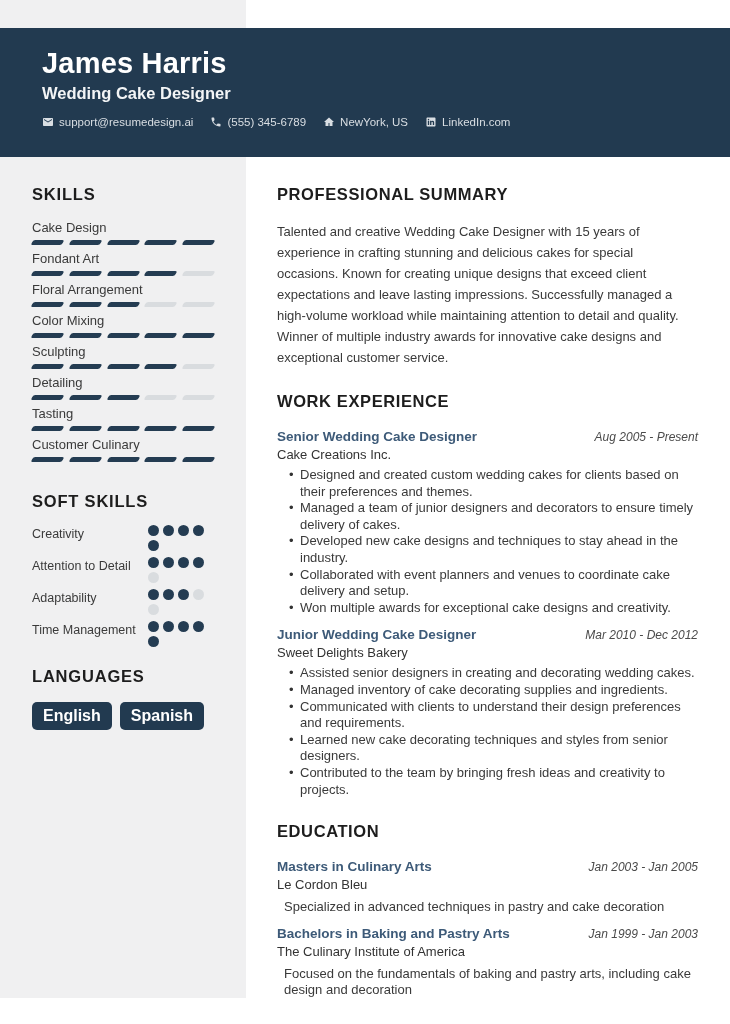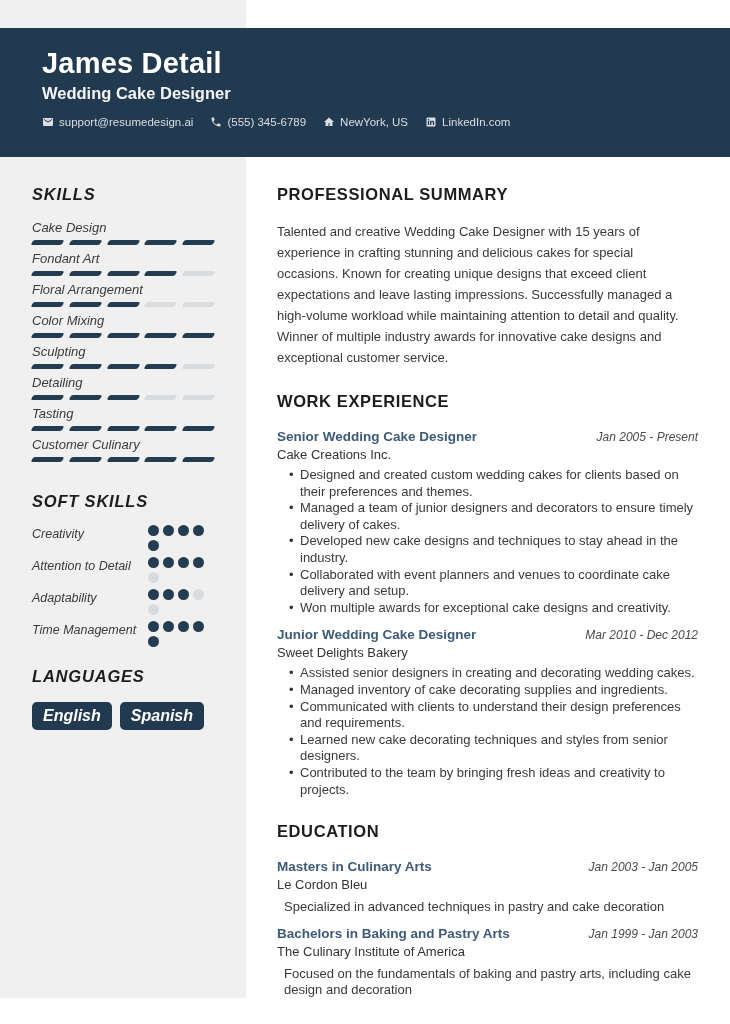--- a/index.html
+++ b/index.html
@@ -41,21 +41,20 @@
   .contacts{
     margin-top:13px;display:flex;align-items:center;gap:17px;
     font-size:11.5px;color:var(--contact-text);
   }
   .contact-item{display:flex;align-items:center;gap:5px;white-space:nowrap;}
   .contact-item svg{width:12px;height:12px;fill:var(--contact-text);display:block;}
   
   .sidebar{
     position:absolute;left:0;top:157px;width:246px;
     padding:28px 32px 0 32px;
-    font-style:italic;
   }
   .side-heading{
     margin:0 0 16px 0;font-size:16.5px;font-weight:700;
     letter-spacing:.8px;color:var(--heading-text);
   }
   .skill-item{margin-bottom:6px;}
   .skill-name{font-size:13px;line-height:16px;color:var(--body-text);margin-bottom:4px;}
   .skill-bar{display:flex;gap:7px;width:182px;}
   .seg{flex:1;height:5px;border-radius:2px;transform:skewX(-28deg);background:var(--bar-empty);}
   .seg.filled{background:var(--bar-filled);}
@@ -96,21 +95,21 @@
   }
   .edu{margin-bottom:9px;}
   .edu-desc{margin:6px 0 0 7px;font-size:13px;line-height:16.6px;}
 </style>
 </head>
 <body>
 
 <div class="sidebar-bg"></div>
 
 <header class="header">
-  <h1 class="name">James Detail</h1>
+  <h1 class="name">James Harris</h1>
   <div class="headline">Wedding Cake Designer</div>
   <div class="contacts" id="contacts">
       <span class="contact-item">
         <span class="contact-icon">
           <svg viewBox="0 0 24 24">
             <path d="M20 4H4c-1.1 0-2 .9-2 2v12c0 1.1.9 2 2 2h16c1.1 0 2-.9 2-2V6c0-1.1-.9-2-2-2zm0 4-8 5-8-5V6l8 5 8-5v2z"></path>
           </svg>
         </span>
         <span>support@resumedesign.ai</span>
       </span>
@@ -282,21 +281,21 @@
     <h2 class="section-heading">PROFESSIONAL SUMMARY</h2>
     <p class="summary-text">Talented and creative Wedding Cake Designer with 15 years of experience in crafting stunning and delicious cakes for special occasions. Known for creating unique designs that exceed client expectations and leave lasting impressions. Successfully managed a high-volume workload while maintaining attention to detail and quality. Winner of multiple industry awards for innovative cake designs and exceptional customer service.</p>
   </section>
 
   <section class="section">
     <h2 class="section-heading">WORK EXPERIENCE</h2>
     <div id="jobs-list">
         <div class="job">
           <div class="job-head">
             <span class="job-title">Senior Wedding Cake Designer</span>
-            <span class="job-date">Jan 2005 - Present</span>
+            <span class="job-date">Aug 2005 - Present</span>
           </div>
           <div class="company">Cake Creations Inc.</div>
           <ul class="bullets">
             <li>Designed and created custom wedding cakes for clients based on their preferences and themes.</li>
             <li>Managed a team of junior designers and decorators to ensure timely delivery of cakes.</li>
             <li>Developed new cake designs and techniques to stay ahead in the industry.</li>
             <li>Collaborated with event planners and venues to coordinate cake delivery and setup.</li>
             <li>Won multiple awards for exceptional cake designs and creativity.</li>
           </ul>
         </div>

